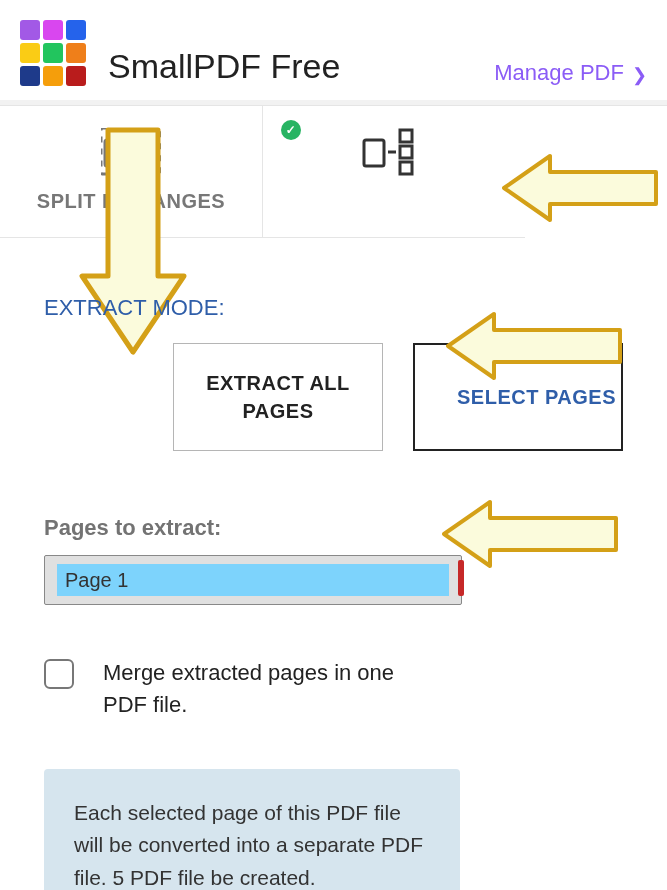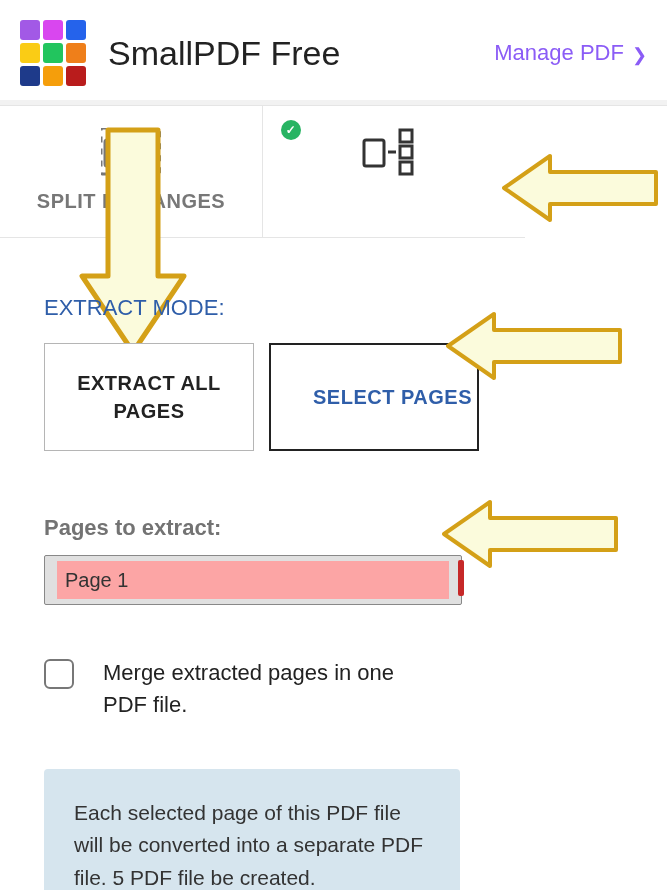--- a/index.html
+++ b/index.html
@@ -5,21 +5,21 @@
   * { box-sizing: border-box; }
   body {
     margin: 0;
     font-family: "Segoe UI", Arial, sans-serif;
     background: #ffffff;
     color: #222;
     width: 667px;
   }
   .header {
     display: flex;
-    align-items: center;
+    align-items: flex-end;
     padding: 20px 20px 14px 20px;
   }
   .logo-grid {
     display: grid;
     grid-template-columns: repeat(3, 1fr);
     grid-template-rows: repeat(3, 1fr);
     gap: 3px;
     width: 66px;
     height: 66px;
   }
@@ -100,21 +100,22 @@
   }
   .section-label {
     color: #2f5ea9;
     font-size: 22px;
     font-weight: 500;
     margin-bottom: 22px;
     margin-top: 17px;
   }
   .mode-buttons {
     display: flex;
-    gap: 15px;
+    gap: 30px;
+    justify-content: flex-end;
   }
   .mode-btn {
     width: 210px;
     height: 108px;
     display:flex;
     align-items:center;
     justify-content:center;
     text-align:center;
     font-size: 20px;
     font-weight: 700;
@@ -144,22 +145,22 @@
     width: 418px;
     height: 50px;
     background: #e0e0e0;
     border: 1px solid #888;
     border-radius: 2px;
     display:flex;
     align-items:center;
   }
   .select-inner {
     margin: 0 12px;
-    background: #fca5a5;
-    height: 38px;
+    background: #7dd3fc;
+    height: 32px;
     flex:1;
     display:flex;
     align-items:center;
     padding: 0 8px;
     font-size: 20px;
     color:#333;
   }
   .select-right-bar {
     position:absolute;
     right:-3px;

